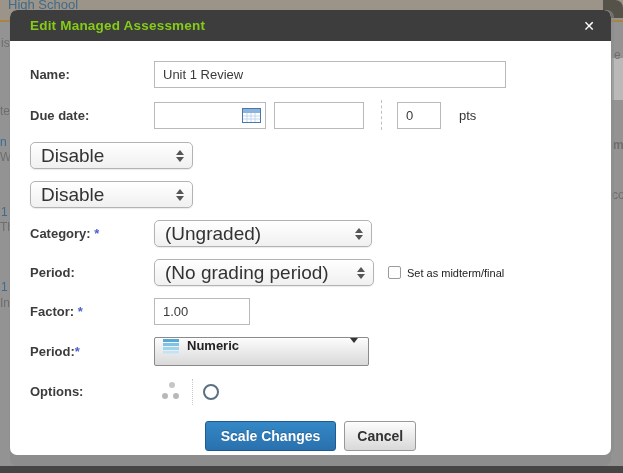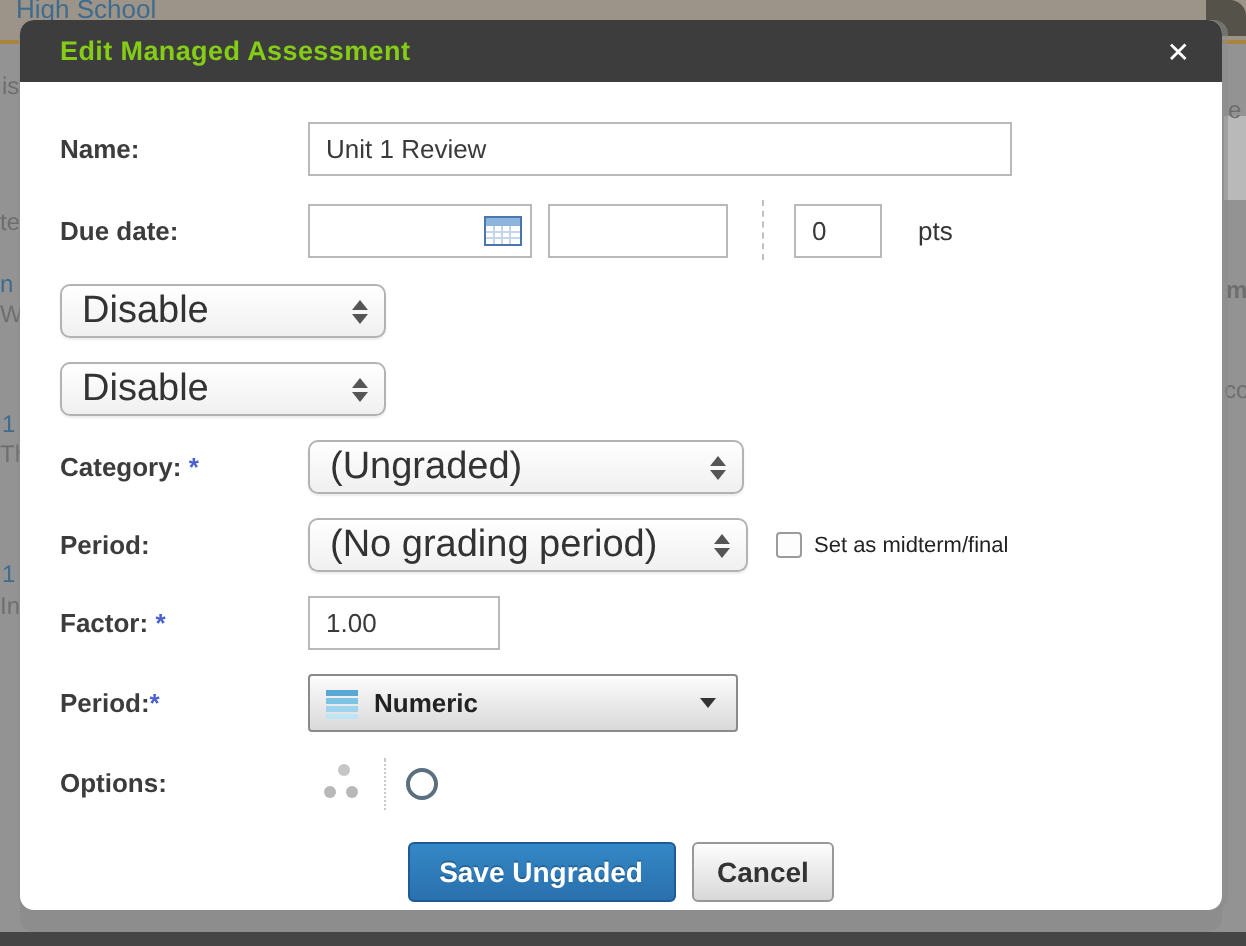--- a/index.html
+++ b/index.html
@@ -61,21 +61,21 @@
   .w160 { width:163px; } .w218 { width:218px; } .w220 { width:220px; }
 
   .checkbox { width:13px; height:13px; border:1px solid #9b9b9b; border-radius:2px; background:#fdfdfd; margin:0 6px 0 14px; flex:0 0 13px; }
   .check-label { font-size:11px; color:#222; }
 
   .factor-input { width:96px; }
 
   .scale-dd {
     width:215px; height:29px; border:1px solid #8a8a8a; border-radius:2px;
     background:linear-gradient(#fcfcfc,#d9d9d9);
-    display:flex; align-items:center; gap:8px; padding:0 10px 0 8px;
+    display:flex; align-items:flex-start; gap:8px; padding:0 10px 0 8px;
     font-size:13px; font-weight:bold; color:#222; cursor:default;
     box-shadow:inset 0 1px 0 #fff;
   }
   .scale-dd .arrow { margin-left:auto; width:0; height:0; border-left:4px solid transparent; border-right:4px solid transparent; border-top:5px solid #333; }
 
   .opt-dots { position:relative; width:23px; height:19px; margin-left:5px; }
   .opt-dots i { position:absolute; width:6px; height:6px; border-radius:50%; background:#b8b8b8; }
   .opt-dots i.d1 { left:10px; top:0; background:#c6c6c6; }
   .opt-dots i.d2 { left:3px; top:11px; }
   .opt-dots i.d3 { left:14px; top:11px; }
@@ -205,18 +205,18 @@
       <span class="opt-dots">
           <i class="d1"></i>
           <i class="d2"></i>
           <i class="d3"></i>
         </span>
       <span class="dot-div"></span>
       <span class="opt-circle"></span>
     </div>
 
     <div class="modal-footer">
-      <button class="btn btn-save">Save Ungraded</button>
+      <button class="btn btn-save">Scale Changes</button>
       <button class="btn btn-cancel">Cancel</button>
     </div>
 
   </div>
 </div>
 
 </body></html>

